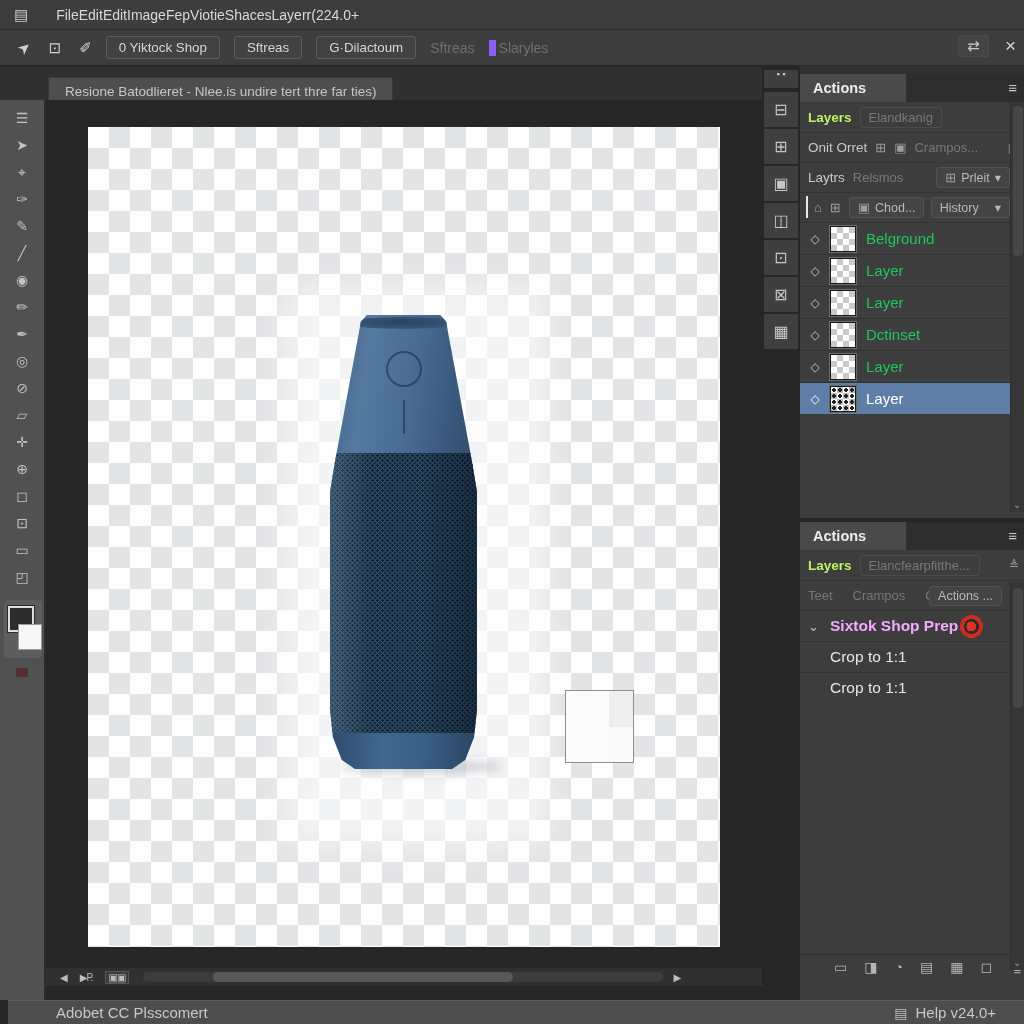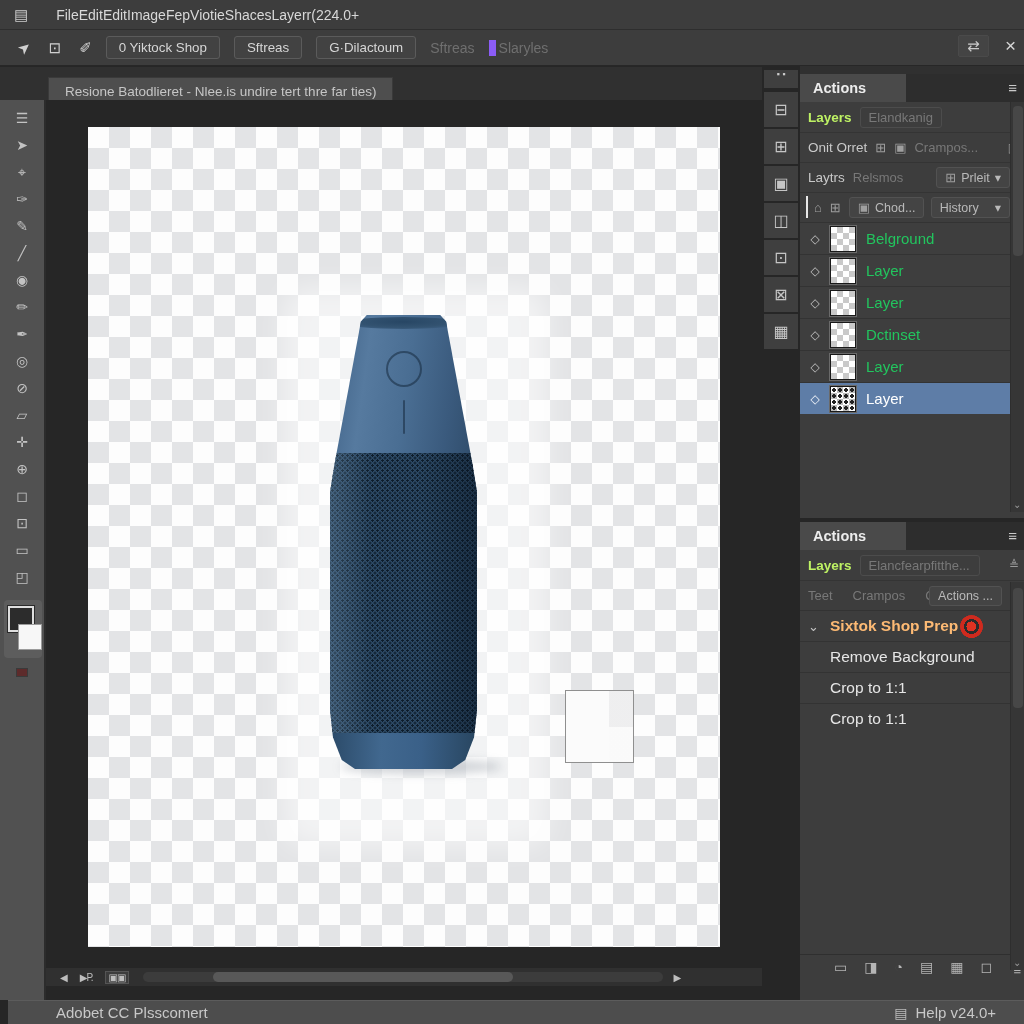--- a/index.html
+++ b/index.html
@@ -108,21 +108,21 @@
   .pscroll { position:absolute; right:0; width:14px; background:#363636; border-left:1px solid #2e2e2e; }
   .pscroll .pthumb { position:absolute; left:2px; width:10px; background:#474747; border-radius:4px; }
   .pscroll .pchev { position:absolute; left:2px; bottom:2px; color:#9a9a9a; font-size:10px; }
 
   .pdivider { height:4px; background:#262626; }
 
   .action-row { position:relative; height:31px; display:flex; align-items:center; border-top:1px solid #333; background:#3d3d3d; width:210px; padding-left:30px; }
   .action-row.selected { background:#4c6c9b; }
   .action-row .chev { position:absolute; left:8px; color:#c4c4c4; font-size:13px; }
   .action-label { color:#e6e6e6; font-size:15.5px; }
-  .action-row.group .action-label { color:#fdba74; font-weight:bold; }
+  .action-row.group .action-label { color:#f0abfc; font-weight:bold; }
   .action-row.selected .action-label { color:#ffffff; }
   .record-dot { position:absolute; left:160px; top:4px; width:23px; height:23px; border-radius:50%;
     background:radial-gradient(circle,#df3222 0 5px,#2c2c2c 5px 7.5px,#cf2a1e 7.5px 11.5px,rgba(0,0,0,0) 11.5px); }
 
   .bottom-icons { position:absolute; left:0; bottom:22px; width:210px; height:24px; border-top:1px solid #2f2f2f; display:flex; align-items:center; justify-content:flex-end; gap:17px; padding-right:18px; color:#b5b5b5; font-size:14px; }
   .panel-ham { position:absolute; right:3px; bottom:22px; color:#b5b5b5; font-size:13px; }
 
   
   .statusbar { position:absolute; left:8px; top:1000px; width:1024px; height:24px; background:#4d4d4d; border-top:1px solid #5c5c5c; display:flex; align-items:center; font-size:15px; color:#c8c8c8; }
   .status-left { margin-left:48px; }
@@ -352,25 +352,20 @@
       <span class="right-ic">≶</span>
     </div>
     <div>
 
         <div class="action-row group">
           <span class="chev">⌄</span>
           <span class="action-label">Sixtok Shop Prep</span>
           <span class="record-dot"></span>
         </div>
 
-        <div class="action-row">
-
-          <span class="action-label">Remove Background</span>
-
-        </div>
 
         <div class="action-row">
 
           <span class="action-label">Crop to 1:1</span>
 
         </div>
 
         <div class="action-row">
 
           <span class="action-label">Crop to 1:1</span>

